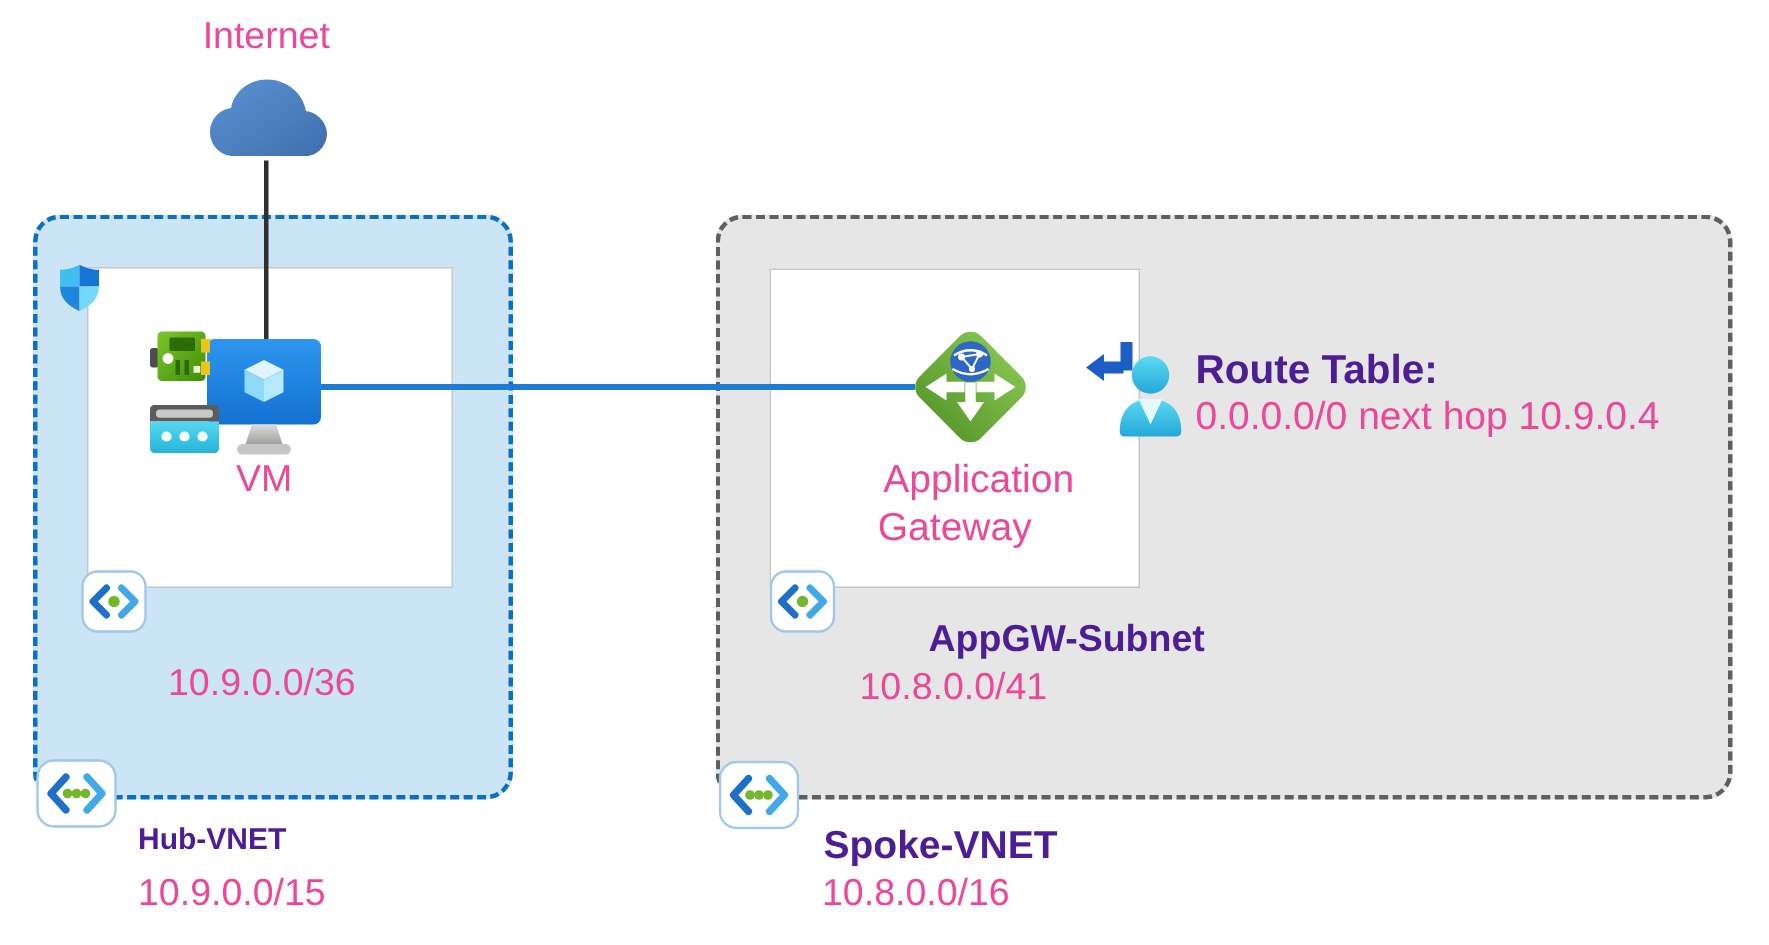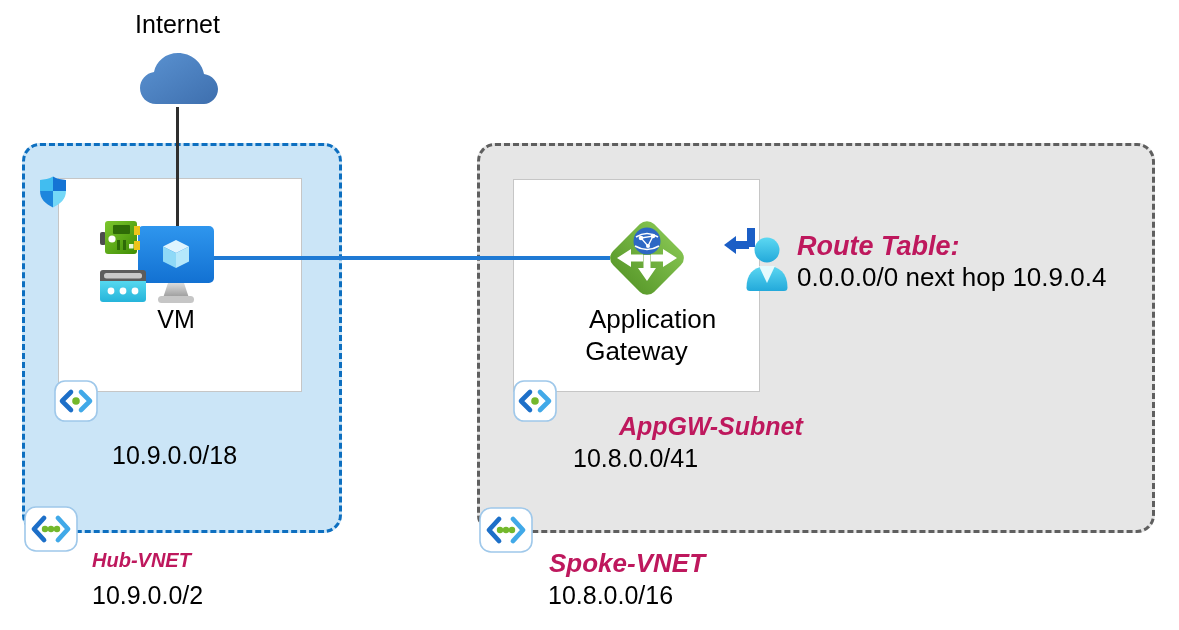--- a/index.html
+++ b/index.html
@@ -2,22 +2,22 @@
 <html><head>
 <meta charset="utf-8">
 <style>
   html,body{margin:0;padding:0;background:#ffffff;}
   #stage{
     position:relative;width:1179px;height:630px;overflow:hidden;
     background:#ffffff;
     font-family:"Liberation Sans","DejaVu Sans",sans-serif;
   }
   .abs{position:absolute;}
-  .t{position:absolute;color:#000000;font-size:25px;line-height:1.15;white-space:nowrap;}
-  .b{font-weight:bold;color:#be185d;font-style:italic;}
+  .t{position:absolute;color:#ec4899;font-size:25px;line-height:1.15;white-space:nowrap;}
+  .b{font-weight:bold;color:#4c1d95;}
   .ctr{text-align:center;}
   .container{position:absolute;border-radius:18px;box-sizing:border-box;}
   #hub{left:22px;top:143px;width:320px;height:390px;background:#cbe5f7;border:3px dashed #0d6fc0;}
   #spoke{left:477px;top:143px;width:678px;height:390px;background:#e6e6e6;border:3px dashed #5f5f5f;}
   .white-box{position:absolute;background:#ffffff;border:1px solid #c6c6c6;box-sizing:border-box;}
   #nva-box{left:58px;top:178px;width:244px;height:214px;}
   #appgw-box{left:513px;top:179px;width:247px;height:213px;}
   #internet-line{left:176px;top:107px;width:3px;height:126px;background:#2f2f2f;z-index:4;}
   #connector{left:214px;top:256px;width:396px;height:4px;background:#1f7ad4;z-index:5;}
   .icon{position:absolute;z-index:6;}
@@ -118,34 +118,34 @@
   <div class="t ctr" style="left:116px;top:305px;width:120px;">VM</div>
 
   <div class="icon" style="left:54px;top:380px;">
     <svg width="44" height="42" viewBox="0 0 44 42">
       <rect x="1" y="1" width="42" height="40" rx="10" fill="#ffffff" stroke="#9fc8ea" stroke-width="1.6"></rect>
       <polyline points="17,12 8,21 17,30" fill="none" stroke="#1d6fc8" stroke-width="4.6" stroke-linecap="round" stroke-linejoin="round"></polyline>
       <polyline points="27,12 36,21 27,30" fill="none" stroke="#41a9e8" stroke-width="4.6" stroke-linecap="round" stroke-linejoin="round"></polyline>
       <circle cx="22" cy="21" r="3.8" fill="#73b82c"></circle>
     </svg>
   </div>
-  <div class="t" style="left:112px;top:441px;">10.9.0.0/18</div>
+  <div class="t" style="left:112px;top:441px;">10.9.0.0/36</div>
 
   <div class="icon" style="left:24px;top:506px;">
     <svg width="54" height="46" viewBox="0 0 54 46">
       <rect x="1" y="1" width="52" height="44" rx="11" fill="#ffffff" stroke="#9fc8ea" stroke-width="1.6"></rect>
       <polyline points="20,12 10,23 20,34" fill="none" stroke="#1d6fc8" stroke-width="4.8" stroke-linecap="round" stroke-linejoin="round"></polyline>
       <polyline points="34,12 44,23 34,34" fill="none" stroke="#41a9e8" stroke-width="4.8" stroke-linecap="round" stroke-linejoin="round"></polyline>
       <circle cx="21" cy="23" r="3.2" fill="#73b82c"></circle>
       <circle cx="27" cy="23" r="3.2" fill="#73b82c"></circle>
       <circle cx="33" cy="23" r="3.2" fill="#73b82c"></circle>
     </svg>
   </div>
   <div class="t b" style="left:92px;top:549px;font-size:20px;">Hub-VNET</div>
-  <div class="t" style="left:92px;top:581px;">10.9.0.0/2</div>
+  <div class="t" style="left:92px;top:581px;">10.9.0.0/15</div>
 
   <div class="icon" style="left:602px;top:213px;">
     <svg width="90" height="90" viewBox="0 0 90 90">
       <defs>
         <linearGradient id="gAgw" x1="0" y1="0" x2="0" y2="1">
           <stop offset="0" stop-color="#82c14e"></stop>
             <stop offset="1" stop-color="#5c9c2d"></stop>
         </linearGradient>
       </defs>
       <rect x="16" y="16" width="58" height="58" rx="10" transform="rotate(45 45 45)" fill="url(#gAgw)"></rect>

